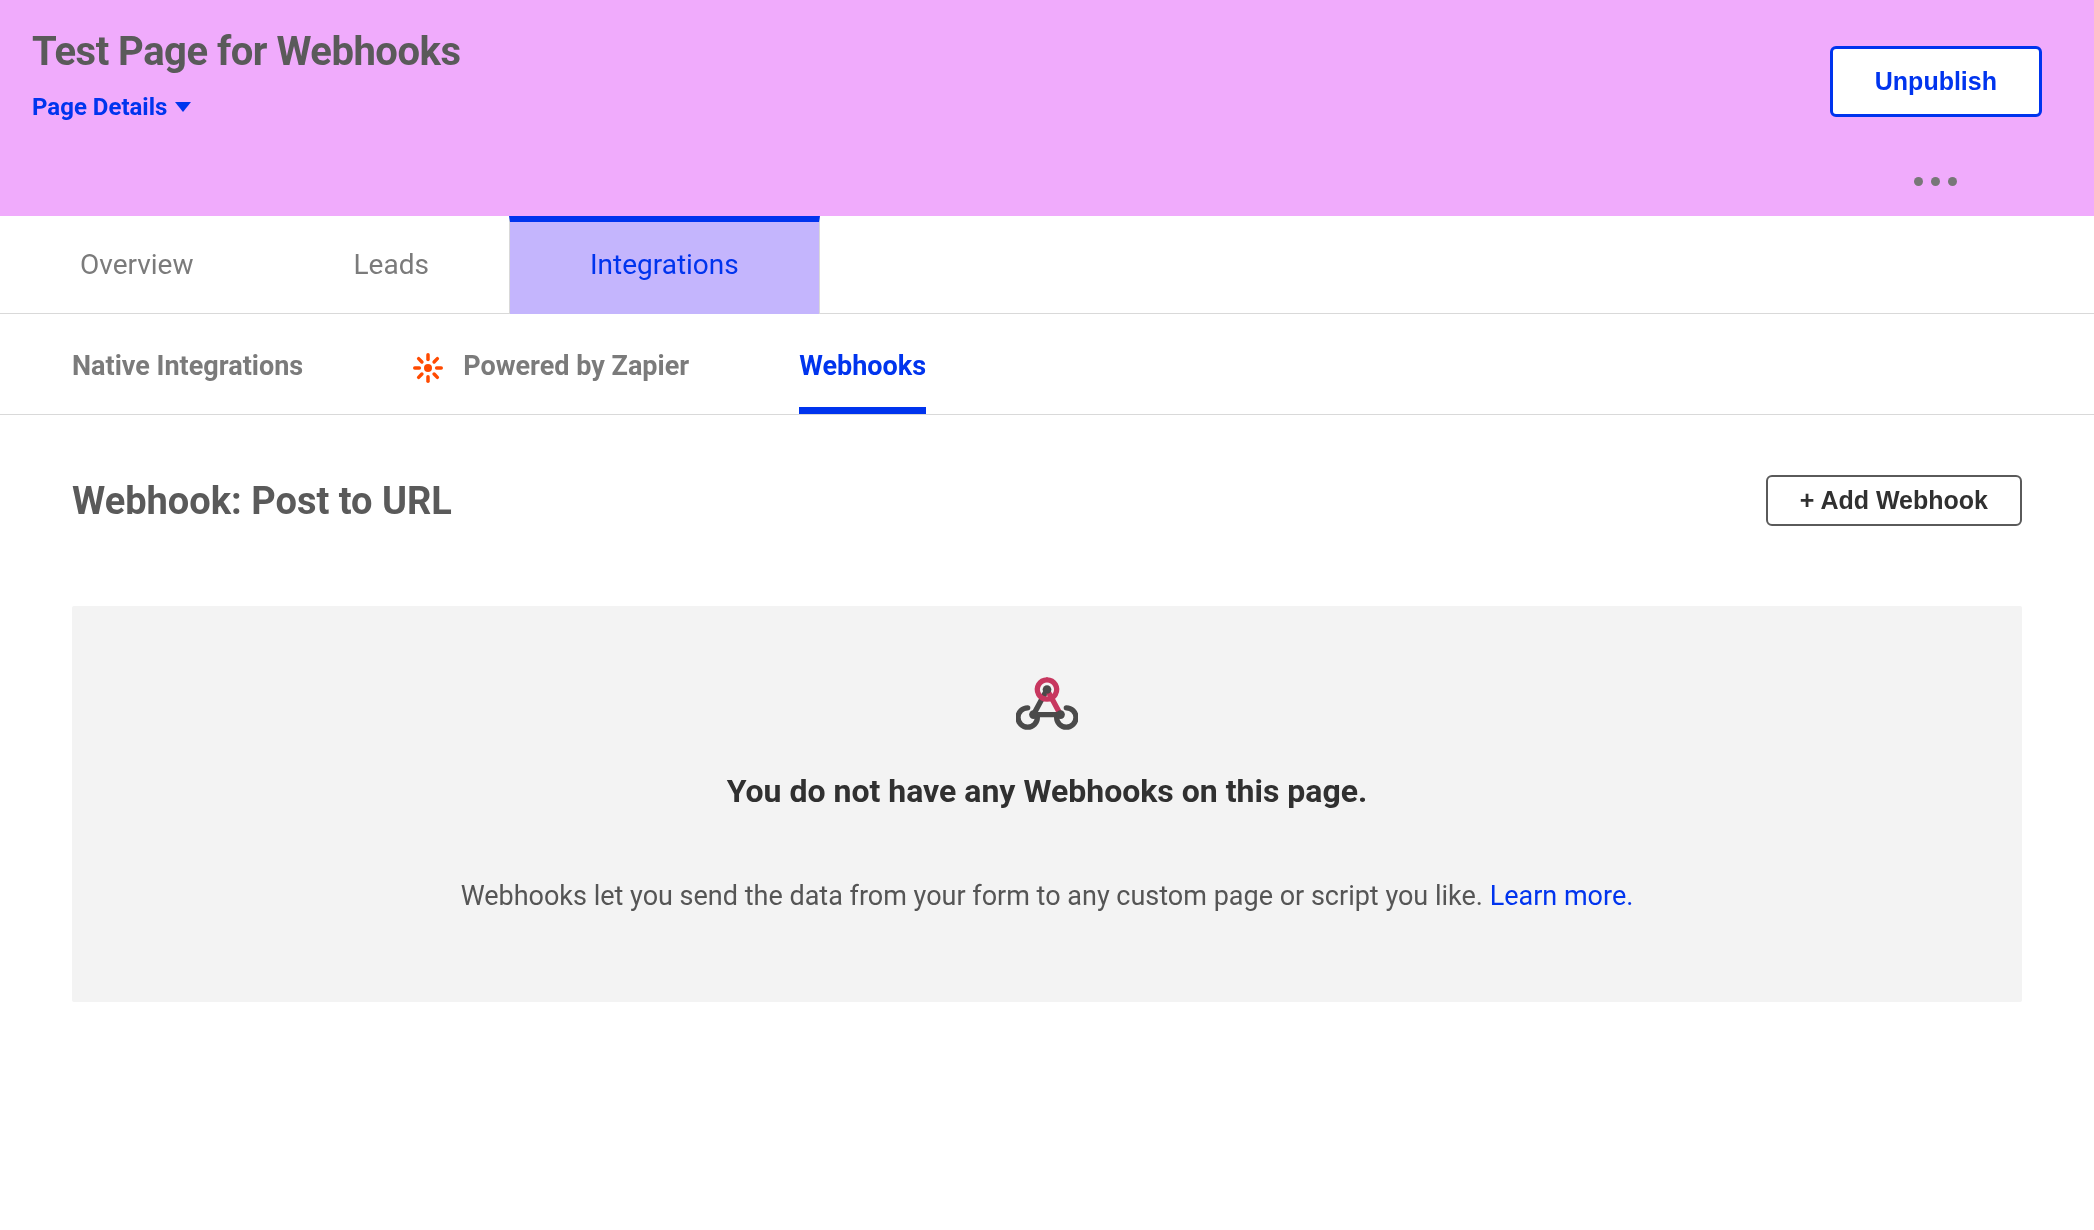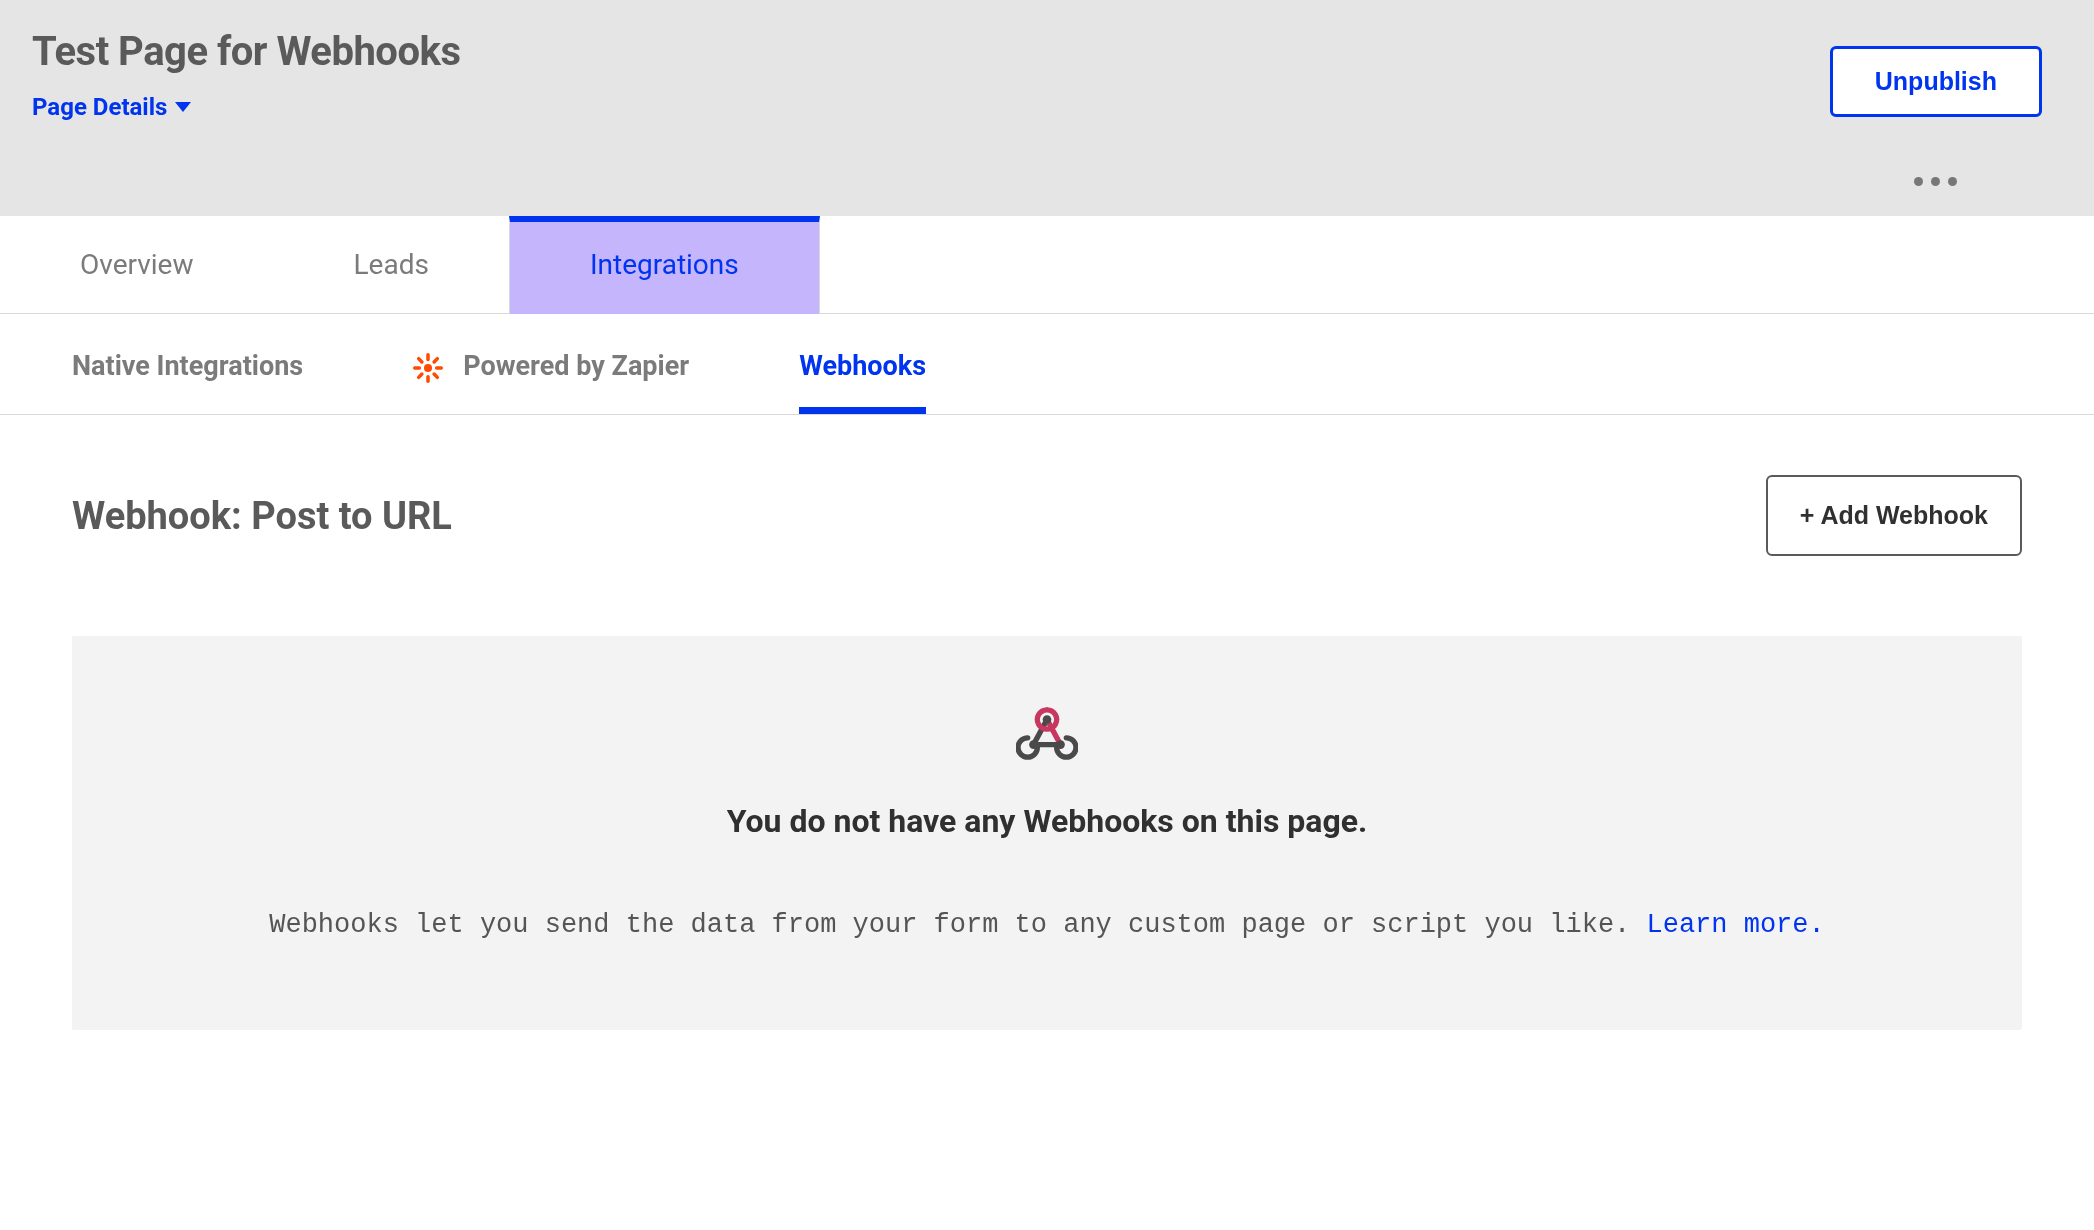--- a/index.html
+++ b/index.html
@@ -3,21 +3,21 @@
 <meta charset="utf-8">
 <style>
   * { box-sizing: border-box; margin: 0; padding: 0; }
   body {
     font-family: -apple-system, BlinkMacSystemFont, "Segoe UI", Roboto, "Helvetica Neue", Arial, sans-serif;
     background: #fff;
     color: #303030;
     width: 2094px;
   }
   .header {
-    background: #e5e5e5;
+    background: #f0abfc;
     padding: 28px 32px 20px 32px;
     display: flex;
     justify-content: space-between;
     align-items: flex-start;
   }
   .header-left { display: flex; flex-direction: column; gap: 18px; }
   .page-title {
     font-size: 40px;
     font-weight: 700;
     color: #5a5a5a;
@@ -110,42 +110,41 @@
     font-size: 38px;
     font-weight: 700;
     color: #5a5a5a;
   }
   .add-btn {
     border: 2px solid #5a5a5a;
     background: #fff;
     color: #303030;
     font-size: 25px;
     font-weight: 700;
-    padding: 24px 32px;
+    padding: 9px 32px;
     border-radius: 6px;
     cursor: pointer;
   }
 
   .empty-state {
     background: #f3f3f3;
     border-radius: 2px;
     padding: 70px 40px 90px 40px;
     text-align: center;
   }
   .webhook-icon { margin: 0 auto 40px auto; width: 62px; height: 56px; display:block; }
   .empty-heading {
     font-size: 32px;
     font-weight: 700;
     color: #303030;
     margin-bottom: 70px;
   }
   .empty-desc {
     font-size: 27px;
     color: #555;
-    font-family: Liberation Mono, monospace;
   }
   .empty-desc a { color: #0034ee; text-decoration: none; cursor: pointer; }
 </style>
 </head>
 <body>
 
 <div class="header">
   <div class="header-left">
     <h1 class="page-title">Test Page for Webhooks</h1>
     <div class="page-details">

